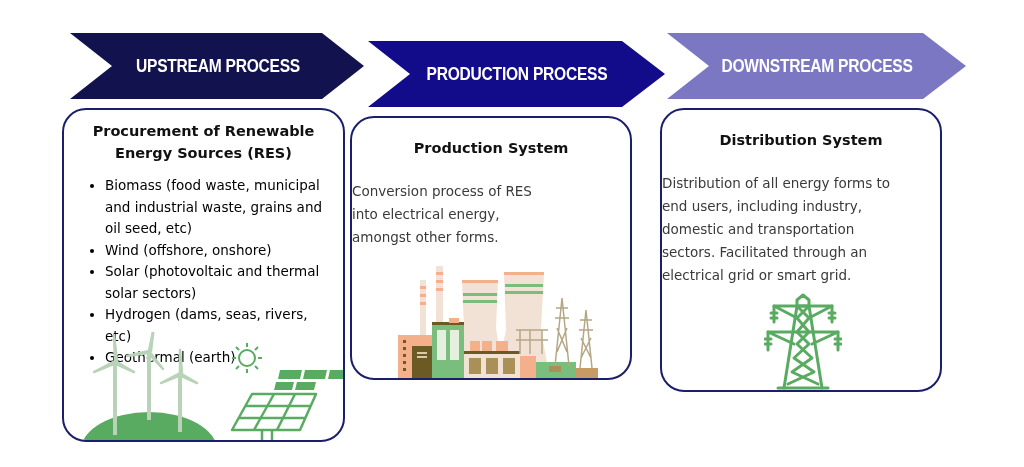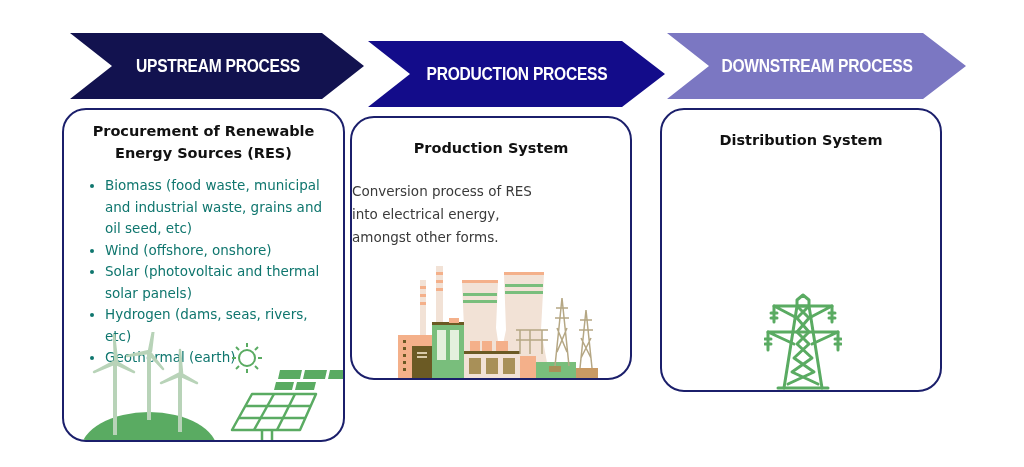--- a/index.html
+++ b/index.html
@@ -3,21 +3,21 @@
 <meta charset="utf-8">
 <style>
   html, body { margin:0; padding:0; background:#ffffff; }
   body { width:1024px; height:467px; position:relative; overflow:hidden; font-family:"DejaVu Sans", sans-serif; }
   .chev { position:absolute; top:33px; height:66px; }
   .chev svg { position:absolute; left:0; top:0; }
   .chev-label { position:absolute; left:0; right:0; top:0; height:66px; display:flex; align-items:center; justify-content:center; color:#ffffff; font-family:"Liberation Sans", sans-serif; font-weight:bold; font-size:19px; letter-spacing:-0.3px; transform:scaleX(0.82); text-transform:uppercase; }
   .card { position:absolute; border:2.5px solid #1b1f6b; border-radius:24px; background:#ffffff; box-sizing:border-box; overflow:hidden; }
   .card-title { position:absolute; left:0; right:0; text-align:center; font-weight:bold; font-size:14.5px; color:#111111; line-height:22px; }
   .card-text { position:absolute; left:0; right:0; font-size:13.5px; color:#3a3a3a; line-height:23px; }
-  ul.bullets { position:absolute; left:22px; right:8px; top:65px; margin:0; padding:0 0 0 19px; font-size:13.5px; color:#0f766e; line-height:21.5px; }
+  ul.bullets { position:absolute; left:22px; right:8px; top:65px; margin:0; padding:0 0 0 19px; font-size:13.5px; color:#000000; line-height:21.5px; }
   ul.bullets li { margin:0; padding:0; }
   .illus { position:absolute; }
 </style>
 </head>
 <body>
 
 <div class="chev" style="left:70px;width:296px;text-align:right;">
   <svg width="296" height="66">
       <polygon points="0,0 252,0 294,33 252,66 0,66 42,33" fill="#12124f"></polygon>
     </svg>
@@ -37,21 +37,21 @@
 </div>
 
 <div class="card" style="left:62px;top:108px;width:283px;height:334px;">
   <div class="card-title" style="top:10px;">
     <div>Procurement of Renewable</div>
     <div>Energy Sources (RES)</div>
   </div>
   <ul class="bullets">
     <li>Biomass (food waste, municipal and industrial waste, grains and oil seed, etc)</li>
     <li>Wind (offshore, onshore)</li>
-    <li>Solar (photovoltaic and thermal solar panels)</li>
+    <li>Solar (photovoltaic and thermal solar sectors)</li>
     <li>Hydrogen (dams, seas, rivers, etc)</li>
     <li>Geothermal (earth)</li>
   </ul>
   <svg class="illus" style="left:0;top:222px;" width="280" height="110" viewBox="0 0 280 110">
     <g>
         <ellipse cx="85" cy="118" rx="68" ry="38" fill="#5aab62"></ellipse>
       </g>
     <g stroke="#b8d3b8" fill="#b8d3b8">
       <rect x="49" y="30" width="4" height="73" stroke="none"></rect>
       <path d="M51,29 L50,3 L53,29 Z M51,29 L30,40 L52,31 Z M51,29 L70,40 L50,31 Z" stroke-width="2.5" stroke-linejoin="round"></path>
@@ -147,20 +147,27 @@
       <path d="M126,72 L158,72 M130,72 L130,96 M140,72 L140,96 M152,72 L152,96 M126,82 L158,82"></path>
       <path d="M165,108 L172,40 L179,108 M166,50 L178,50 M165,60 L179,60 M167,70 L177,94 M177,70 L167,94"></path>
       <path d="M190,110 L196,52 L202,110 M190,62 L202,62 M189,72 L203,72 M191,80 L201,100 M201,80 L191,100"></path>
     </g>
     <rect x="0" y="121" width="210" height="3" fill="#6b5a24"></rect>
   </svg>
 </div>
 
 <div class="card" style="left:660px;top:108px;width:282px;height:284px;">
   <div class="card-title" style="top:19px;">Distribution System</div>
+  <div class="card-text" style="top:62px;">
+    <div>Distribution of all energy forms to</div>
+    <div>end users, including industry,</div>
+    <div>domestic and transportation</div>
+    <div>sectors. Facilitated through an</div>
+    <div>electrical grid or smart grid.</div>
+  </div>
   <svg class="illus" style="left:102px;top:182px;" width="78" height="100" viewBox="0 0 78 100">
     <g stroke="#5aab62" stroke-width="3" fill="none" stroke-linejoin="round" stroke-linecap="round">
       <path d="M33,8 L39,3 L45,8 L45,14 L33,14 Z"></path>
       <path d="M33,14 L20,96 M45,14 L58,96"></path>
       <path d="M10,14 L68,14 M10,14 L33,26 M68,14 L45,26"></path>
       <path d="M4,40 L74,40 M4,40 L30,52 M74,40 L48,52"></path>
       <path d="M33,14 L45,26 L33,40 L45,52 L30,66 L50,80 L24,92 M45,14 L33,26 L45,40 L33,52 L48,66 L28,80 L54,92"></path>
       <path d="M14,96 L64,96"></path>
       <path d="M10,14 L10,30 M7,21 L13,21 M7,26 L13,26 M68,14 L68,30 M65,21 L71,21 M65,26 L71,26"></path>
       <path d="M4,40 L4,58 M1,47 L7,47 M1,52 L7,52 M74,40 L74,58 M71,47 L77,47 M71,52 L77,52"></path>

